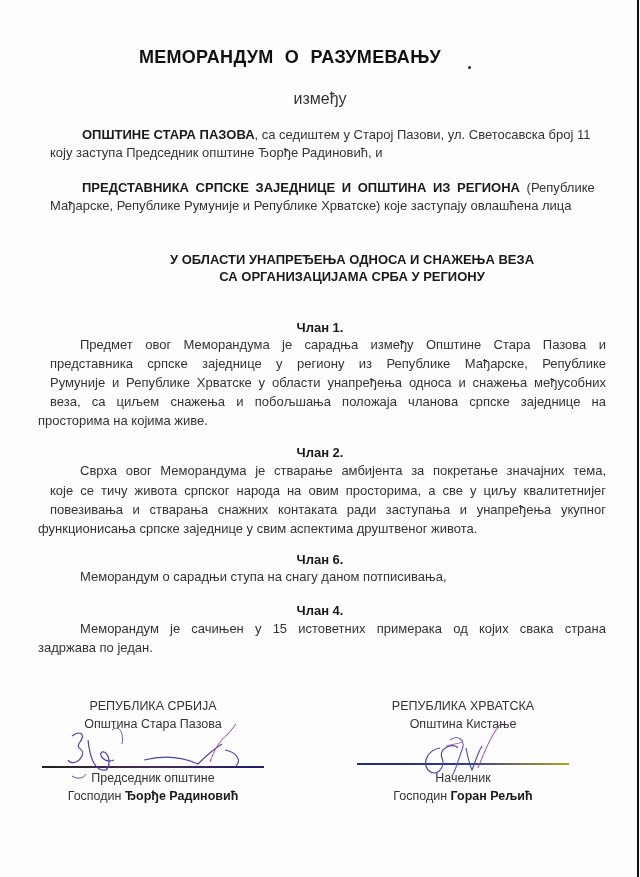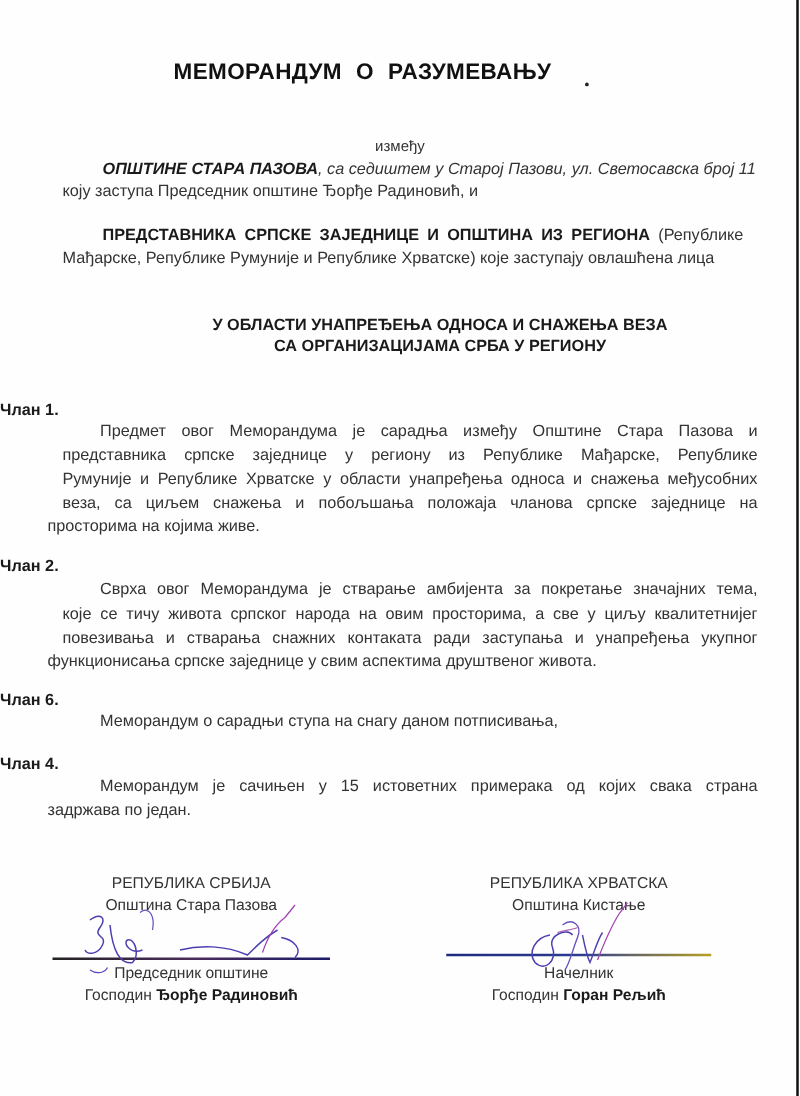--- a/index.html
+++ b/index.html
@@ -10,33 +10,33 @@
       color: #2a2a2a;
     }
     .page { position: absolute; left: 0; top: 0; width: 640px; height: 877px; background: #fefefe; }
     .right-edge { position: absolute; right: 1px; top: 0; width: 2px; height: 877px; background: #111; }
     .abs { position: absolute; white-space: nowrap; }
     .title {
       left: 0; width: 580px; top: 47px; text-align: center;
       font-size: 18px; font-weight: bold; color: #111; letter-spacing: 0.3px; word-spacing: 6px;
     }
     .dot { left: 468px; top: 66px; width: 3px; height: 3px; background: #222; border-radius: 50%; }
-    .between { left: 0; width: 640px; top: 90px; text-align: center; font-size: 12px; color: #333; margin-top: 20px; }
+    .between { left: 0; width: 640px; top: 90px; text-align: center; font-size: 16px; color: #333; }
     .party { font-size: 13px; color: #333; }
     .party b { color: #1a1a1a; }
-    .p1l1 { left: 82px; top: 127px; font-style: italic; }
+    .p1l1 { left: 82px; top: 127px; }
     .p1l2 { left: 50px; top: 145px; }
     .p2l1 { left: 82px; top: 180px; word-spacing: 3px; }
     .p2l2 { left: 50px; top: 198px; }
     .subject {
       left: 0; width: 640px; text-align: center; font-size: 13px; font-weight: bold; color: #1a1a1a; padding-left: 32px;
     }
     .sub1 { top: 252px; }
     .sub2 { top: 269px; }
-    .clan { left: 0; width: 640px; font-size: 13px; font-weight: bold; color: #1a1a1a; }
+    .clan { left: 0; width: 640px; text-align: center; font-size: 13px; font-weight: bold; color: #1a1a1a; }
     .body-text { font-size: 13px; color: #333; }
     .jl { left: 50px; width: 556px; text-align: justify; text-align-last: justify; }
     .ll { left: 38px; }
     .ind { left: 80px; width: 526px; text-align: justify; text-align-last: justify; }
     .sig { font-size: 12.5px; color: #333; text-align: center; }
     .sig b { color: #1a1a1a; }
     .sig-line { position: absolute; height: 1.5px; }
     .sig-left-line { left: 42px; width: 222px; top: 766px; background: linear-gradient(90deg,#222 0%,#4a2c5a 50%,#1c1c6a 100%); }
     .sig-right-line { left: 357px; width: 212px; top: 763px; background: linear-gradient(90deg,#1c2c80 0%,#2b3c90 50%,#b8a020 100%); }
     svg.scribble { position: absolute; overflow: visible; }

